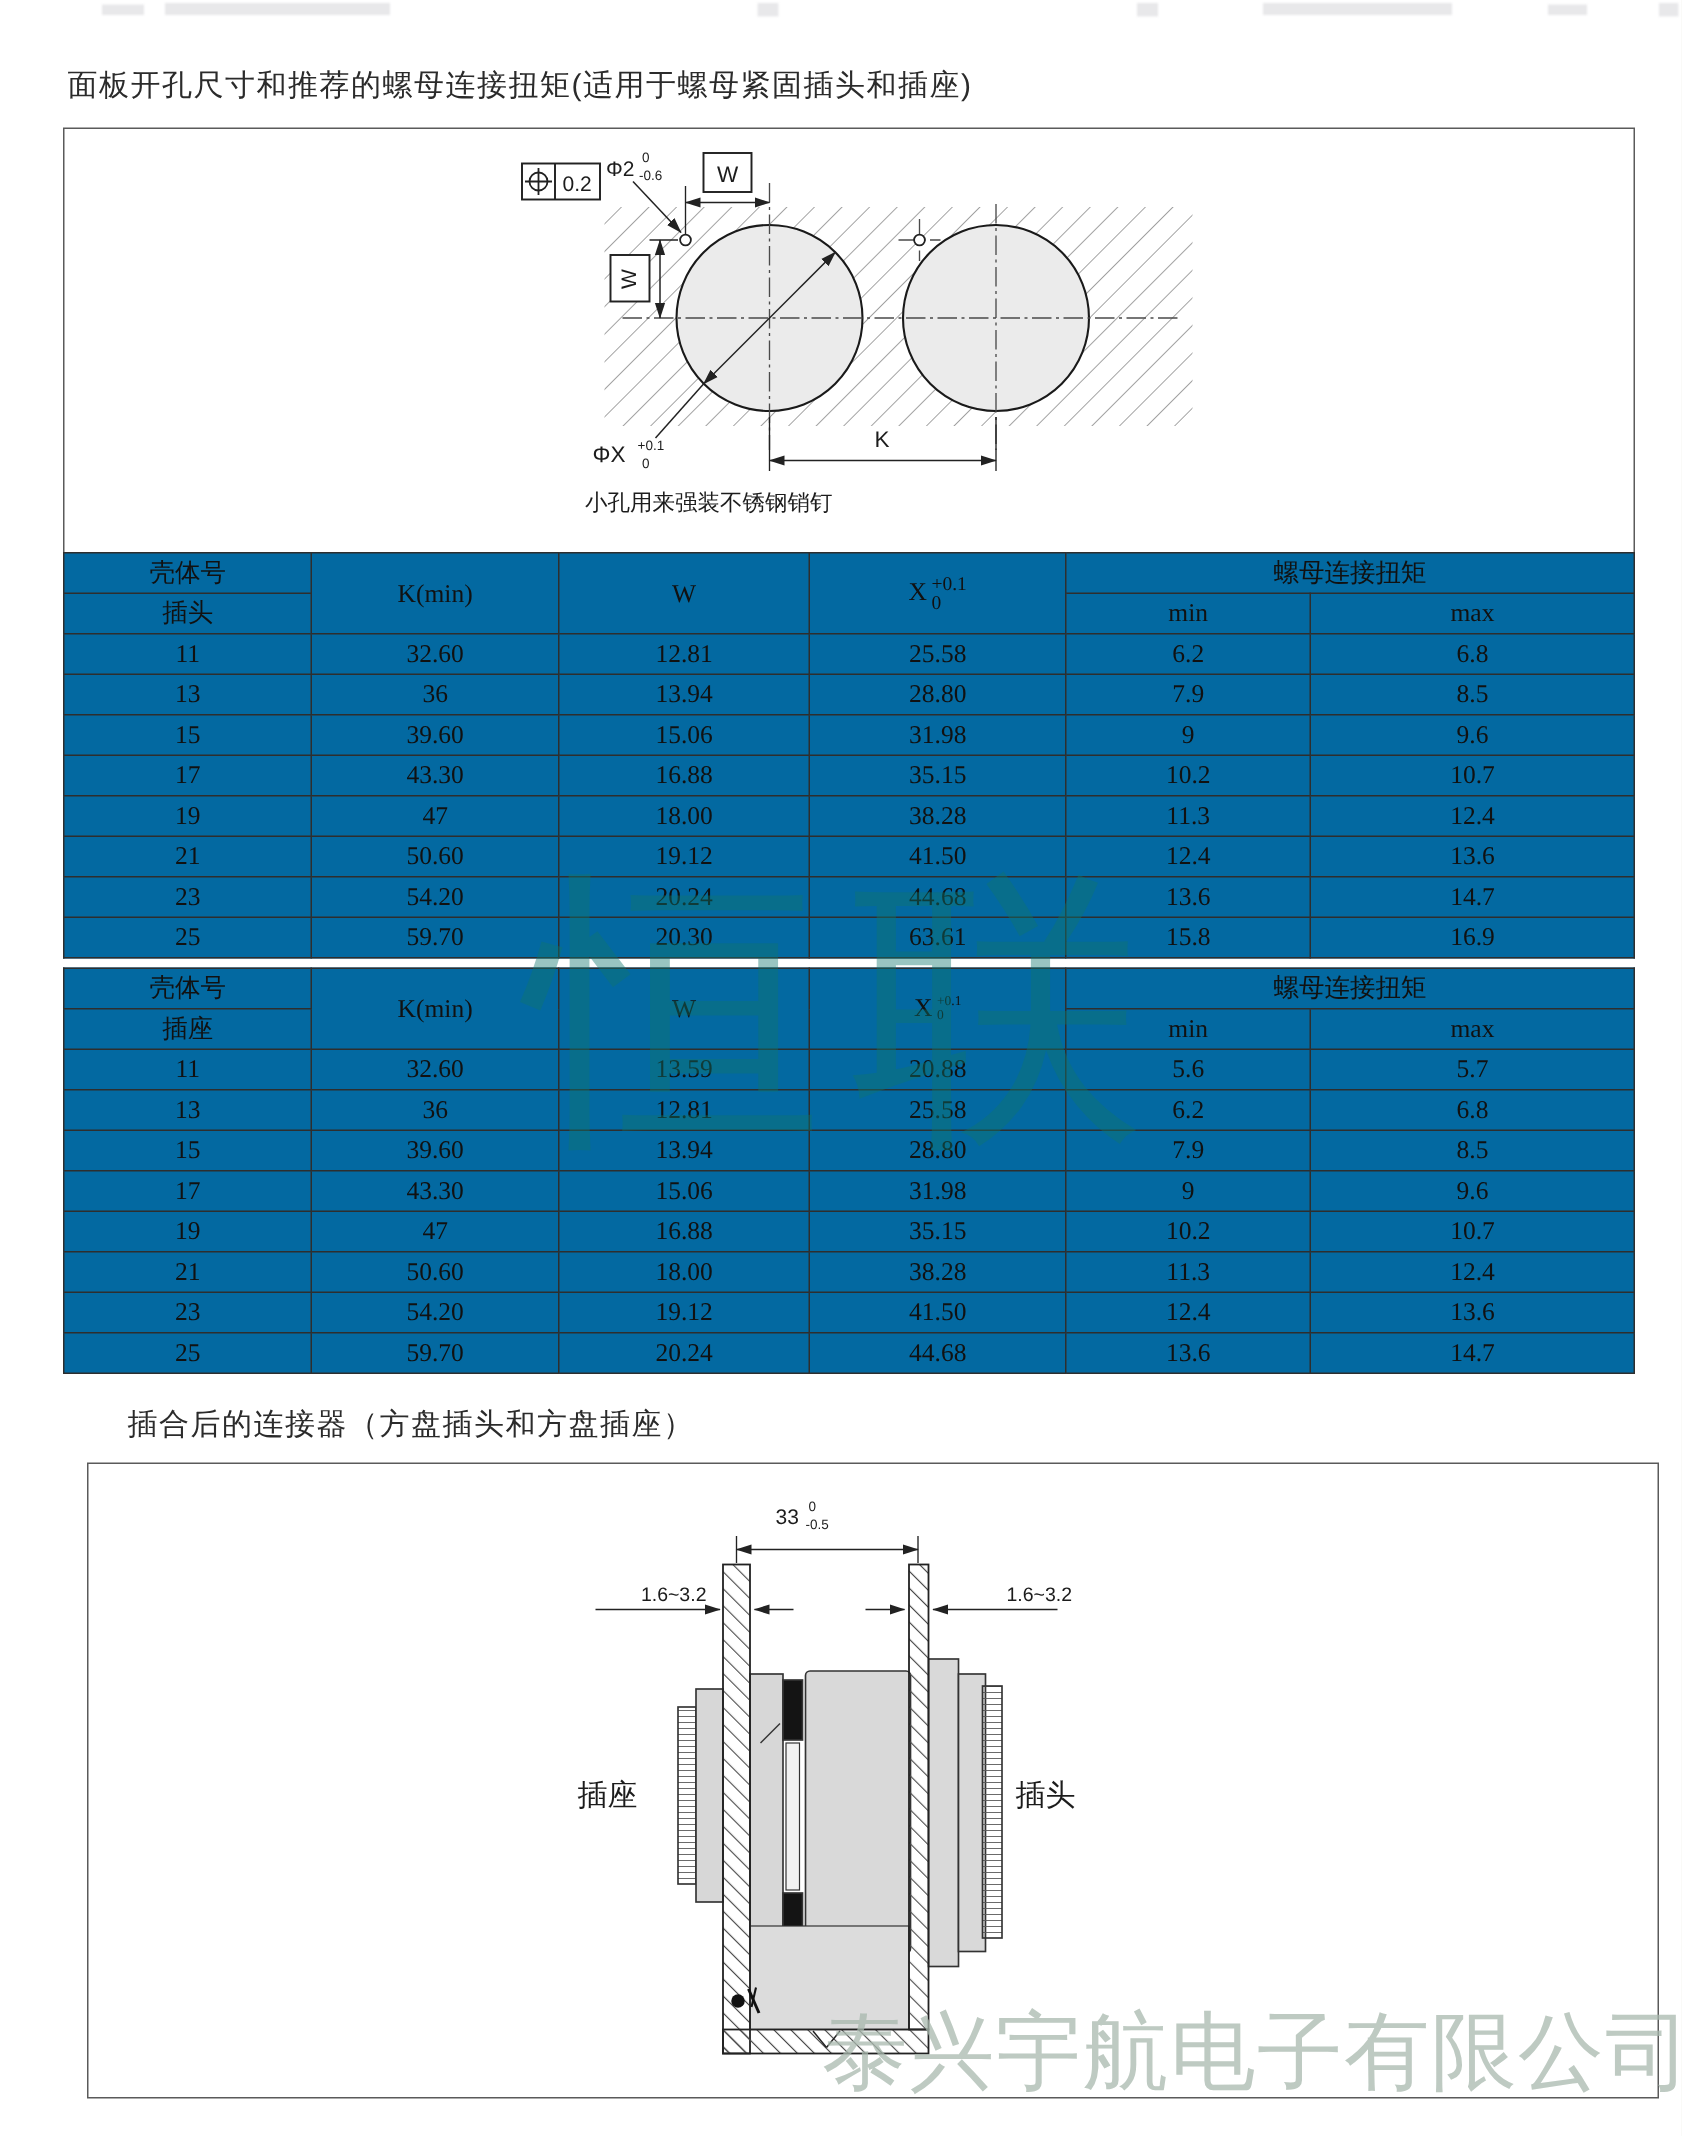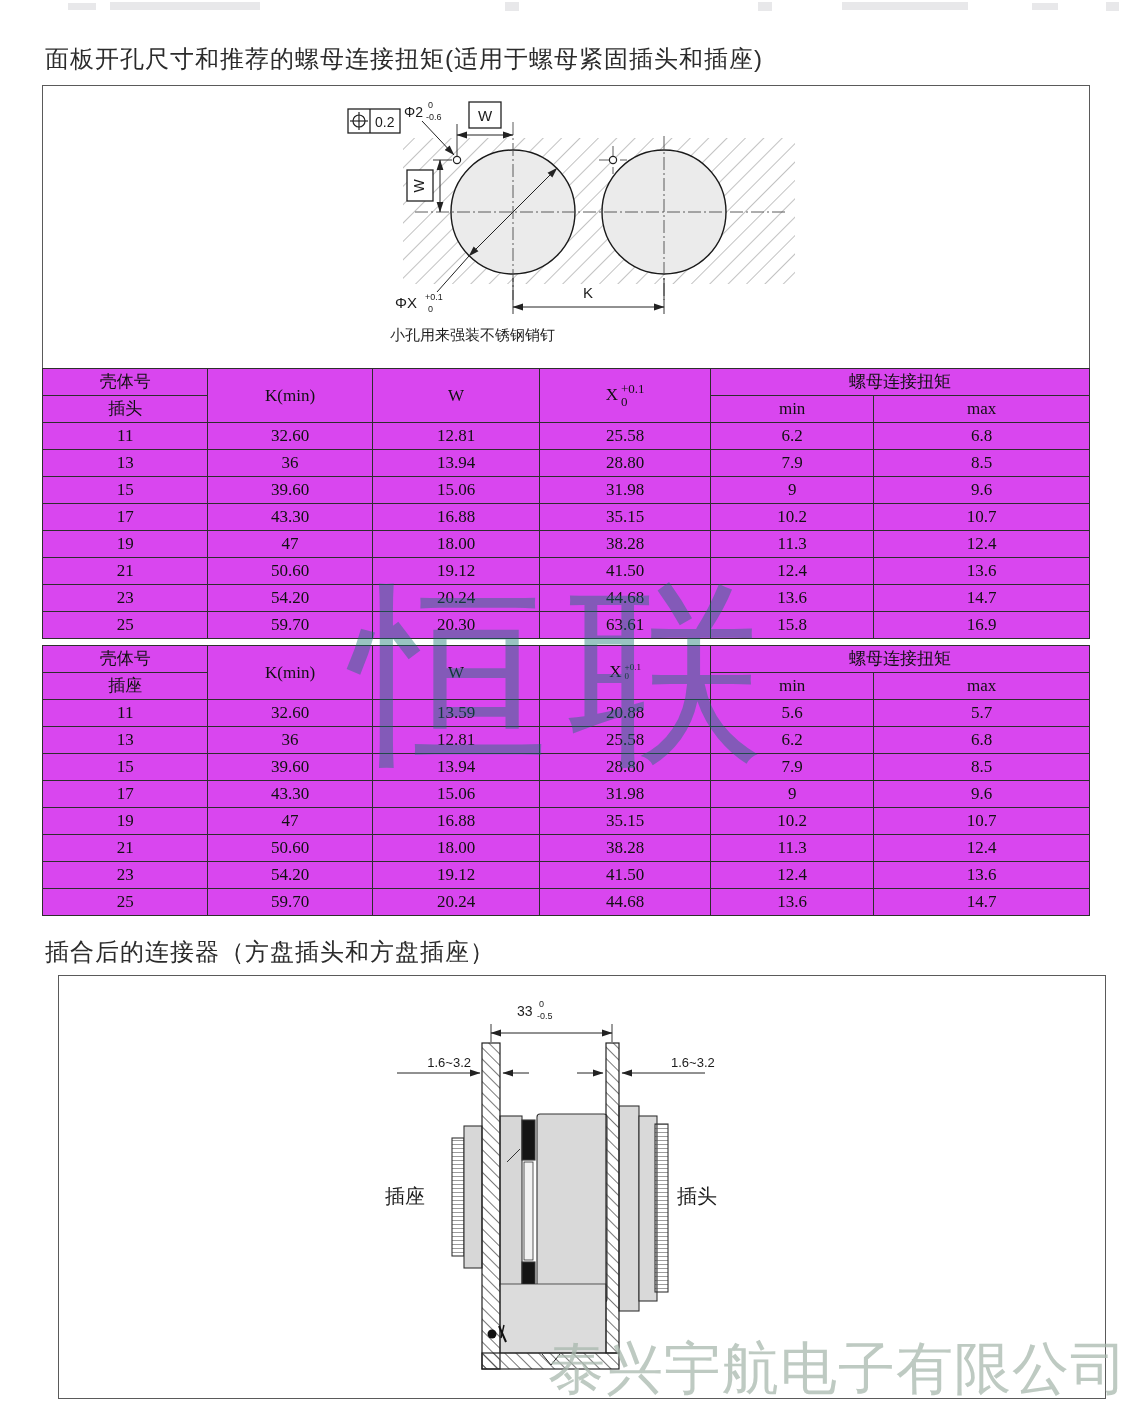--- a/index.html
+++ b/index.html
@@ -1,27 +1,27 @@
 <!DOCTYPE html>
 <html><head>
 <meta charset="utf-8">
 <style>
   html,body{margin:0;padding:0;background:#f6f6f4;}
   #page{position:relative;width:1121px;height:1424px;background:#ffffff;overflow:hidden;
         font-family:"Liberation Sans",sans-serif;color:#1c1c1c;}
   
   .frag{position:absolute;background:rgba(110,115,125,0.16);filter:blur(0.6px);}
-  .sec-title{position:absolute;left:45px;font-size:24px;letter-spacing:1px;color:#2b2b2b;font-weight:500;}
+  .sec-title{position:absolute;left:45px;font-size:20px;letter-spacing:1px;color:#2b2b2b;font-weight:500;}
   .frame{position:absolute;left:42px;width:1048px;border:1.5px solid #5a5a5a;background:#fff;box-sizing:border-box;}
   #box1{top:85px;height:284px;}
   #box2{top:975px;height:424px;margin-left:16px;}
   .tblwrap{position:absolute;left:42px;width:1048px;}
   #tbl0{top:368px;}
   #tbl1{top:645px;}
-  table.dtable{border-collapse:collapse;width:100%;table-layout:fixed;background:#d946ef;
+  table.dtable{border-collapse:collapse;width:100%;table-layout:fixed;background:#0369a1;
         font-family:"Liberation Serif",serif;}
   table.dtable th,table.dtable td{border:1.6px solid #2e2e2e;text-align:center;vertical-align:middle;
         height:26px;padding:0;font-size:17px;font-weight:normal;color:#111;line-height:1.05;}
   table.dtable th{font-size:17px;}
   .xtol{display:inline-flex;flex-direction:column;align-items:flex-start;vertical-align:middle;
         line-height:1;margin-left:3px;transform:translateY(-1px);}
   .xtol-lg{font-size:13px;}
   .xtol-sm{font-size:9px;}
   .wm-center{position:absolute;left:352px;top:578px;font-size:196px;line-height:1;
         font-family:"Liberation Serif",serif;color:#0f766e;opacity:0.42;letter-spacing:20px;
@@ -313,21 +313,21 @@
             <td>59.70</td>
             <td>20.24</td>
             <td>44.68</td>
             <td>13.6</td>
             <td>14.7</td>
           </tr>
         </tbody>
       </table>
     </div>
 
-  <div class="sec-title" style="top:936px;">插合后的连接器（方盘插头和方盘插座）</div>
+  <div class="sec-title" style="top:936px;margin-left:40px;">插合后的连接器（方盘插头和方盘插座）</div>
 
   <div id="box2" class="frame">
     <svg width="1045" height="421" viewBox="0 0 1045 421">
 
       <g>
         <text x="458" y="40" font-size="14">33</text>
         <text x="480" y="31" font-size="9">0</text>
         <text x="478" y="43" font-size="9">-0.5</text>
         <line x1="432" y1="48" x2="432" y2="66" stroke="#222" stroke-width="0.9"></line>
         <line x1="553" y1="48" x2="553" y2="66" stroke="#222" stroke-width="0.9"></line>

